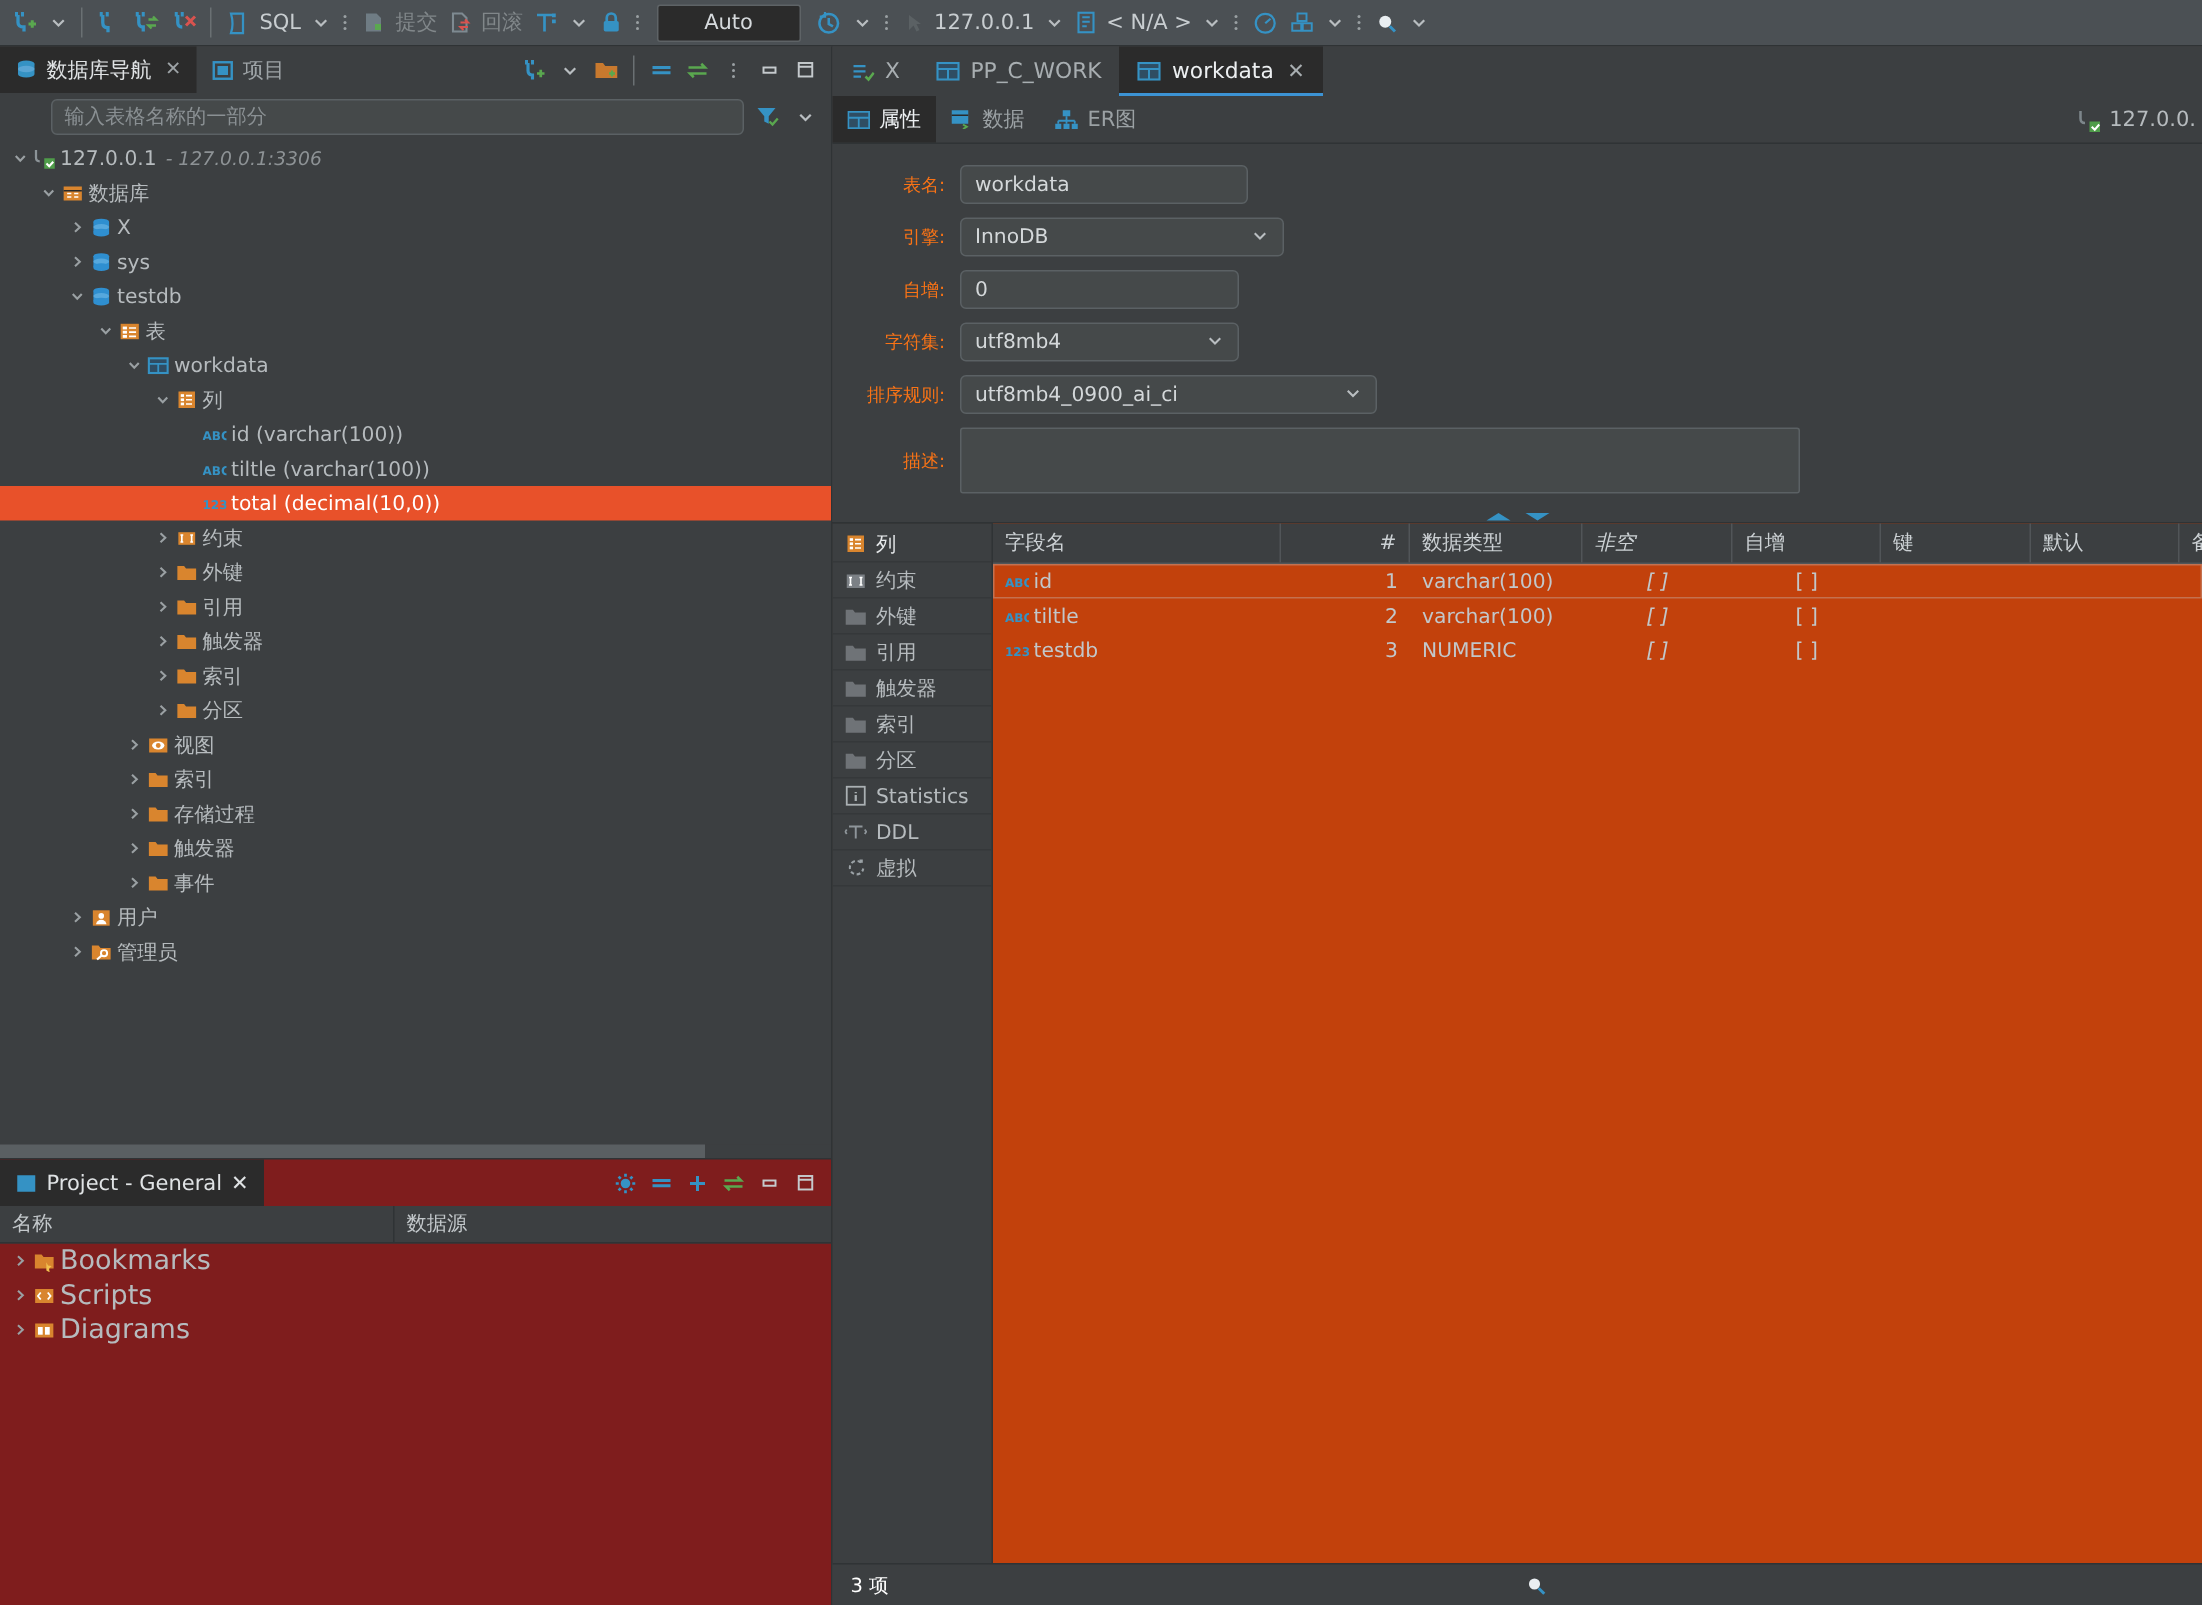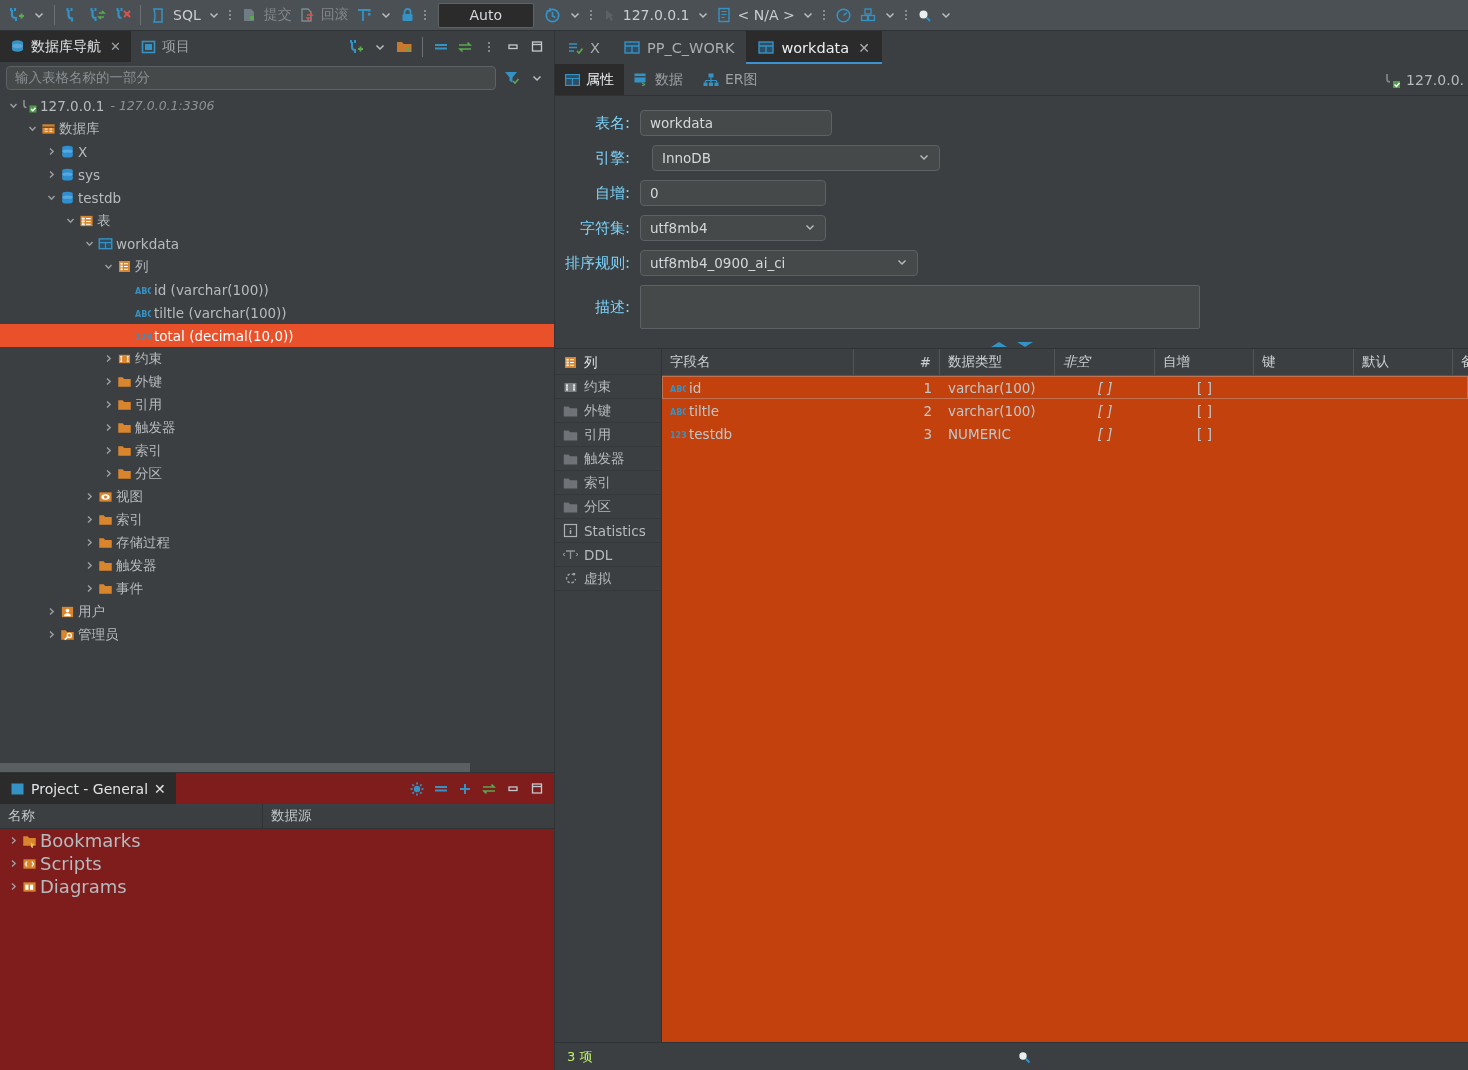--- a/index.html
+++ b/index.html
@@ -40,21 +40,21 @@
   
   .ltabs{ height:31px; display:flex; align-items:stretch; background:#3c3f41; flex:0 0 31px; }
   .ltab{ display:flex;align-items:center;gap:6px;padding:0 10px; font-size:14px; color:#9da3a6;
          cursor:default;}
   .ltab.active{ background:#2b2b2b; color:#e0e3e5; }
   .ltab .x{ color:#9da3a6; font-size:13px; margin-left:3px; }
   .ltab-tools{ margin-left:auto; display:flex; align-items:center; gap:2px; padding-right:6px;}
   .ic-btn{ width:22px;height:22px;display:flex;align-items:center;justify-content:center;cursor:default;}
 
   
-  .filterrow{ height:32px; display:flex; align-items:center; padding:0 6px; gap:4px; flex:0 0 32px;}
+  .filterrow{ height:32px; display:flex; align-items:center; padding:0 6px; gap:4px; flex:0 0 32px;margin-left:28px;}
   .filterbox{
     flex:1; height:24px; background:#45494a; border:1px solid #5b6164; border-radius:4px;
     display:flex; align-items:center; padding:0 8px; color:#8a9093; font-size:13.5px;
   }
 
   
   .tree{ flex:1; overflow:hidden; position:relative; background:#3c3f41; }
   .trow{ height:23px; display:flex; align-items:center; white-space:nowrap; cursor:default;
          font-size:13.5px; color:#b6bbbe; padding-right:6px;}
   .trow.sel{ background:#e8512a; color:#ffffff; }
@@ -92,27 +92,27 @@
           border-bottom:1px solid #2f3335; }
   .stab{ display:flex;align-items:center;gap:6px;padding:0 10px;font-size:14px;color:#9ba1a4;
          cursor:default;}
   .stab.active{ background:#2b2b2b; color:#eceff1;}
   .stab-right{ margin-left:auto; display:flex;align-items:center;gap:6px;padding-right:4px;
                font-size:14px;color:#b6bbbe;}
 
   
   .form{ padding:14px 0 10px 0; flex:0 0 auto; background:#3c3f41;}
   .frow{ display:flex; align-items:center; margin-bottom:9px; }
-  .flabel{ width:85px; flex:0 0 85px; text-align:right; padding-right:10px; font-size:15px;
-           color:#7dd3fc;}
+  .flabel{ width:85px; flex:0 0 85px; text-align:right; padding-right:10px; font-size:12px;
+           color:#f97316;}
   .fld{ background:#45494a; border:1px solid #5b6164; border-radius:4px; height:26px;
         display:flex;align-items:center;padding:0 9px; color:#d4d8da; font-size:13.5px;}
   .fld.w-name{ width:560px; }
   .fld.sel{ justify-content:space-between; }
-  .fld.w-engine{ width:288px;margin-left:12px; }
+  .fld.w-engine{ width:216px; }
   .fld.w-auto{ width:186px; }
   .fld.w-charset{ width:186px; }
   .fld.w-coll{ width:278px; }
   .fld.area{ width:560px; height:44px; align-items:flex-start; padding-top:5px; border-radius:2px;}
   .selchev{ color:#b9bec1; font-size:11px; margin-left:10px;}
 
   
   .gridwrap{ flex:1; display:flex; min-height:0; border-top:1px solid #2f3335;
              background:#2b2b2b; position:relative;}
   .sortbar{ position:absolute; top:-9px; left:0; right:0; height:9px; display:flex;
@@ -137,21 +137,21 @@
   .w-num{ width:86px; flex:0 0 86px;}
   .w-type{ width:115px; flex:0 0 115px;}
   .w-nn{ width:100px; flex:0 0 100px;font-style:italic;}
   .w-ai{ width:99px; flex:0 0 99px;}
   .w-key{ width:100px; flex:0 0 100px;}
   .w-def{ width:99px; flex:0 0 99px;}
   .w-rest{ flex:1; min-width:0;}
 
   
   .statusbar{ height:28px; flex:0 0 28px; display:flex; align-items:center; padding:0 12px;
-              background:#3c3f41; border-top:1px solid #2f3335; font-size:13px; color:#bef264;}
+              background:#3c3f41; border-top:1px solid #2f3335; font-size:13px; color:#ffffff;}
   .statusbar .right{ margin-left:auto; display:flex;align-items:center;}
 </style>
 </head>
 <body>
 
 <div class="app">
 
   <div class="toolbar">
     <div class="tb-item">
       <svg width="17" height="17" viewBox="0 0 17 17">

